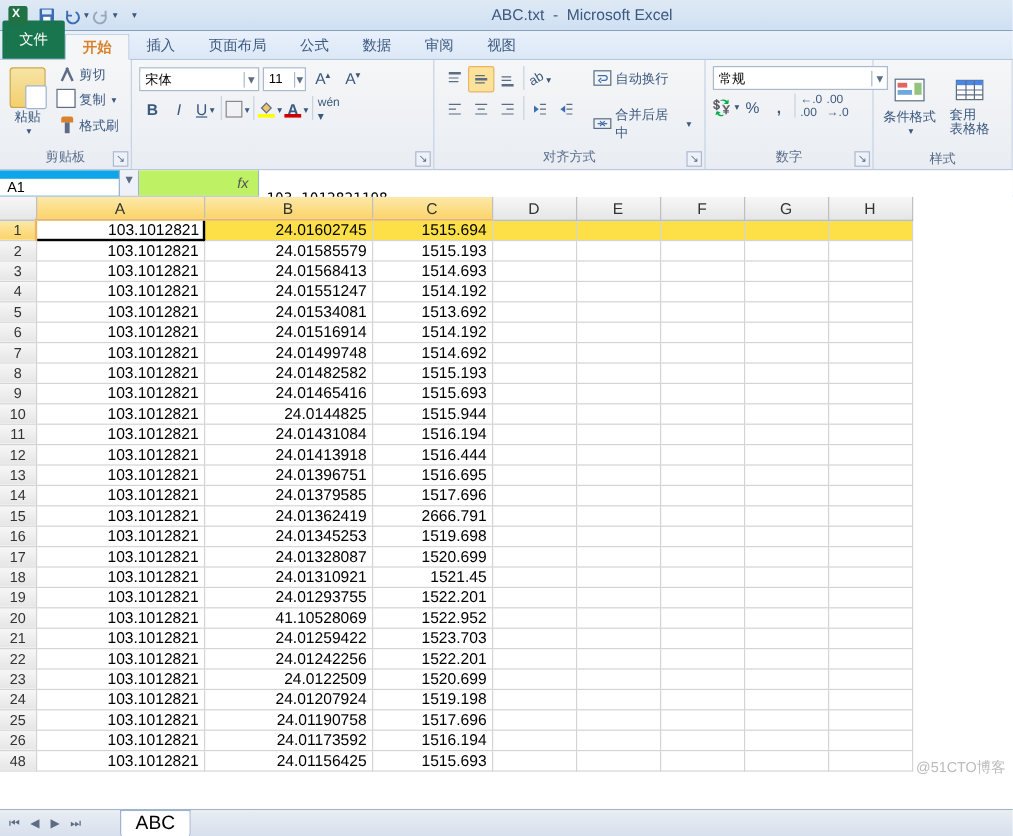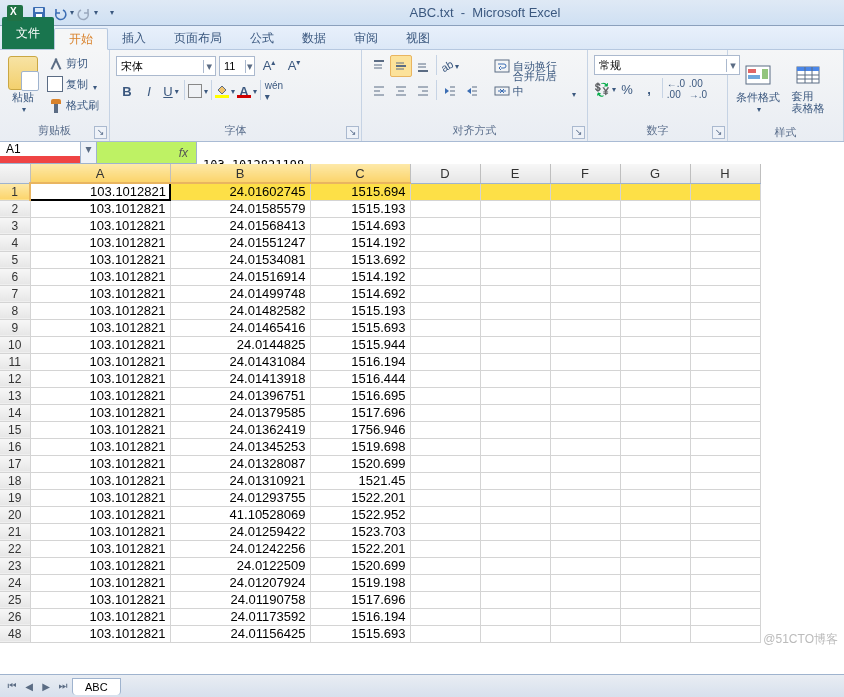--- a/index.html
+++ b/index.html
@@ -11,32 +11,32 @@
   .qat-item { width:22px; height:22px; display:flex; align-items:center; justify-content:center; border-radius:2px; cursor:pointer;}
   .excel-icon { width:16px; height:16px; background:#207245; border-radius:2px; position:relative;}
   .excel-icon:after{content:"X"; color:#fff; font-size:10px; font-weight:bold; position:absolute; left:3px; top:1px;}
   .dropdown-caret { font-size:8px; color:#3b587f; padding-left:2px;}
   .title-center { flex:1; text-align:center; color:#3b587f; font-size:13px; }
   
   
   .ribbon-tabs { height:24px; background:linear-gradient(#e8f0fb,#dce8f7); display:flex; align-items:end; padding-left:2px; border-bottom:1px solid #b6c8e0;}
   .file-tab { background:#19754e; color:#fff; padding:4px 14px; font-size:12px; height:32px; display:flex; align-items:center; border-radius:2px 2px 0 0; cursor:pointer;text-align:right;}
   .tab { padding:4px 14px; color:#3b587f; height:22px; display:flex; align-items:center; cursor:pointer; position:relative;}
-  .tab.active { background:#f5f6f7; border:1px solid #b6c8e0; border-bottom:1px solid #f5f6f7; border-radius:2px 2px 0 0; margin-bottom:-1px; color:#d9822b; font-weight:normal;}
+  .tab.active { background:#f5f6f7; border:1px solid #b6c8e0; border-bottom:1px solid #f5f6f7; border-radius:2px 2px 0 0; margin-bottom:-1px; color:#d9822b; font-weight:bold;}
   
   
   .ribbon { height:92px; background:linear-gradient(#f5f6f7,#e9edf3); border-bottom:1px solid #a9bbd4; display:flex; }
   .group { border-right:1px solid #c6d3e4; padding:2px 4px; display:flex; flex-direction:column; height:100%; position:relative;}
   .group-body { flex:1; display:flex; align-items:flex-start; gap:2px; }
   .group-label { font-size:11px; color:#5a6e8c; text-align:center; padding:1px 0;}
   .dialog-launcher { position:absolute; bottom:2px; right:2px; width:13px; height:13px; border:1px solid #aab9cf; background:#eef2f8; font-size:9px; line-height:11px; text-align:center; color:#5a6e8c; cursor:pointer;}
   
   .vstack { display:flex; flex-direction:column; gap:1px; }
   .btn-lg { width:38px; height:66px; display:flex; flex-direction:column; align-items:center; justify-content:center; border:1px solid transparent; border-radius:3px; cursor:pointer; font-size:11px; color:#3b587f;}
-  .btn-sm { height:20px; padding:0 4px; display:flex; align-items:flex-end; gap:3px; font-size:11px; color:#3b587f; cursor:pointer; border:1px solid transparent; border-radius:2px;}
+  .btn-sm { height:20px; padding:0 4px; display:flex; align-items:center; gap:3px; font-size:11px; color:#3b587f; cursor:pointer; border:1px solid transparent; border-radius:2px;}
   .icon-box { width:14px; height:14px; border:1px solid #888; display:inline-block;}
   
   
   .combo { height:20px; border:1px solid #abb9ce; background:#fff; display:flex; align-items:center; font-size:11px;}
   .combo input { border:none; outline:none; width:100%; padding:0 4px; font-size:11px;}
   .combo .caret { width:14px; text-align:center; border-left:1px solid #abb9ce; color:#5b6c84; cursor:pointer;}
   .font-name { width:100px;}
   .font-size { width:36px;}
   .icon-row { display:flex; gap:0px;}
   .icon-btn { width:22px; height:22px; display:flex; align-items:center; justify-content:center; cursor:pointer; border:1px solid transparent; border-radius:2px; font-size:13px; color:#3b587f;}
@@ -52,21 +52,21 @@
   .scissors:before{left:4px; transform:rotate(25deg);}
   .scissors:after{left:8px; transform:rotate(-25deg);}
   .copy-ic{width:14px;height:14px;border:1px solid #5b6c84;background:#fff;position:relative;}
   .copy-ic:after{content:"";position:absolute;left:-3px;top:-3px;width:14px;height:14px;border:1px solid #5b6c84;background:#fff;}
   .brush-ic{width:14px;height:14px;position:relative;}
   .brush-ic:before{content:"";position:absolute;width:10px;height:5px;background:#d9822b;top:0;left:2px;border-radius:2px 2px 0 0;}
   .brush-ic:after{content:"";position:absolute;width:4px;height:9px;background:#5b6c84;top:5px;left:5px;}
   
   
   .namebox-bar { height:22px; display:flex; border-bottom:1px solid #9fb3ce; background:#eef2f8;}
-  .namebox { width:81px; border-right:1px solid #9fb3ce; display:flex; align-items:flex-start; background:#ef4444;}
+  .namebox { width:100px; border-right:1px solid #9fb3ce; display:flex; align-items:flex-end; background:#0ea5e9;}
   .namebox input { border:none; outline:none; width:100%; padding:0 6px; font-size:12px;}
   .nb-caret{ width:16px; text-align:center; color:#5b6c84; cursor:pointer; border-right:1px solid #9fb3ce; background:#eef2f8;}
   .fx-box { width:100px; display:flex; align-items:center; justify-content:flex-end; padding-right:4px; gap:2px; border-right:1px solid #9fb3ce; background:#bef264;}
   .fx { font-style:italic; font-size:12px; color:#555; cursor:pointer; padding:0 4px;}
   .formula-input { flex:1; background:#fff;}
   .formula-input input{ border:none; outline:none; width:100%; padding:16px 6px; font-size:12px; font-family:"SimSun",monospace;}
   
   
   .grid-wrap { position:relative; height: calc(697px - 26px - 24px - 92px - 22px - 23px); overflow:hidden; background:#fff;}
   table.grid { border-collapse:collapse; table-layout:fixed; font-family:"SimSun",monospace; font-size:13px;}
@@ -78,21 +78,21 @@
   .row-head.sel{ background:linear-gradient(#fde9a9,#fbd46b); border-right:2px solid #e9b560;}
   tr.sel td { background:#fde047;}
   td { height:17px; padding:0 4px; text-align:right;}
   td.active { border:2px solid #000 !important; padding:0 3px; background:#fff !important;}
   .colA{width:140px;} .colB{width:140px;} .colC{width:100px;}
   .colD,.colE,.colF,.colG,.colH{width:70px;}
   
   
   .sheet-tabs{ height:23px; background:linear-gradient(#e9edf3,#d7e0ed); border-top:1px solid #9fb3ce; display:flex; align-items:center; padding-left:4px; gap:1px;}
   .nav-tri{ width:16px; height:16px; display:flex; align-items:center; justify-content:center; color:#5b6c84; cursor:pointer; font-size:10px;}
-  .sheet-tab{ padding:2px 12px; background:#fff; border:1px solid #9fb3ce; border-bottom:none; border-radius:0 0 4px 4px; font-size:11px; cursor:pointer;}
+  .sheet-tab{ padding:2px 12px; background:#fff; border:1px solid #9fb3ce; border-bottom:none; border-radius:0 0 4px 4px; font-size:16px; cursor:pointer;margin-left:28px;}
   
   .watermark{ position:absolute; right:6px; bottom:26px; color:#bbb; font-size:12px;margin-top:25px;}
   
   svg{display:block;}
 </style>
 </head>
 <body>
 
 <div class="titlebar">
   <div class="qat">
@@ -217,21 +217,20 @@
         <div class="icon-btn">
           <span style="position:relative;display:inline-block;width:14px;height:14px;text-align:center;font-weight:bold;">A<span class="color-bar" style="background:#d00000;position:absolute;bottom:0;left:0"></span></span>
             <span class="dropdown-caret">▾</span>
         </div>
         <span class="sep"></span>
         <div class="icon-btn">
             <span style="font-size:10px">wén<br>▾</span>
           </div>
       </div>
     </div>
-    <div class="group-label">字体</div>
     <div class="dialog-launcher">↘</div>
   </div>
 
   <div class="group" style="width:226px">
     <div class="group-body" style="gap:6px; padding:3px 2px;">
       <div class="vstack" style="gap:3px">
         <div class="icon-row">
           <div class="icon-btn">
               <svg width="14" height="14">
                 <line x1="2" y1="2" x2="12" y2="2" stroke="#5b6c84" stroke-width="2"></line>
@@ -293,21 +292,21 @@
           <div class="icon-btn">
               <svg width="14" height="14">
                 <path d="M2 7 L6 4 L6 10 Z" fill="#3b6db3"></path>
                 <line x1="7" y1="3" x2="12" y2="3" stroke="#5b6c84"></line>
                 <line x1="7" y1="7" x2="12" y2="7" stroke="#5b6c84"></line>
                 <line x1="7" y1="11" x2="12" y2="11" stroke="#5b6c84"></line>
               </svg>
             </div>
         </div>
       </div>
-      <div class="vstack" style="gap:5px">
+      <div class="vstack" style="gap:18px">
         <div class="btn-sm">
             <svg width="16" height="16">
               <rect x="1" y="2" width="14" height="12" fill="none" stroke="#5b6c84"></rect>
               <path d="M4 6 L10 6 Q12 6 12 8 Q12 10 10 10 L7 10" stroke="#3b6db3" fill="none"></path>
               <path d="M7 8 L5 10 L7 12" stroke="#3b6db3" fill="none"></path>
             </svg>
             <span>自动换行</span>
           </div>
         <div class="btn-sm">
             <svg width="16" height="16">
@@ -570,21 +569,21 @@
           <td class=""></td>
           <td class=""></td>
           <td class=""></td>
           <td class=""></td>
           <td class=""></td>
         </tr>
         <tr class="">
           <th class="row-head ">15</th>
           <td class="">103.1012821</td>
           <td class="">24.01362419</td>
-          <td class="">1756.946</td>
+          <td class="">2666.791</td>
           <td class=""></td>
           <td class=""></td>
           <td class=""></td>
           <td class=""></td>
           <td class=""></td>
         </tr>
         <tr class="">
           <th class="row-head ">16</th>
           <td class="">103.1012821</td>
           <td class="">24.01345253</td>

